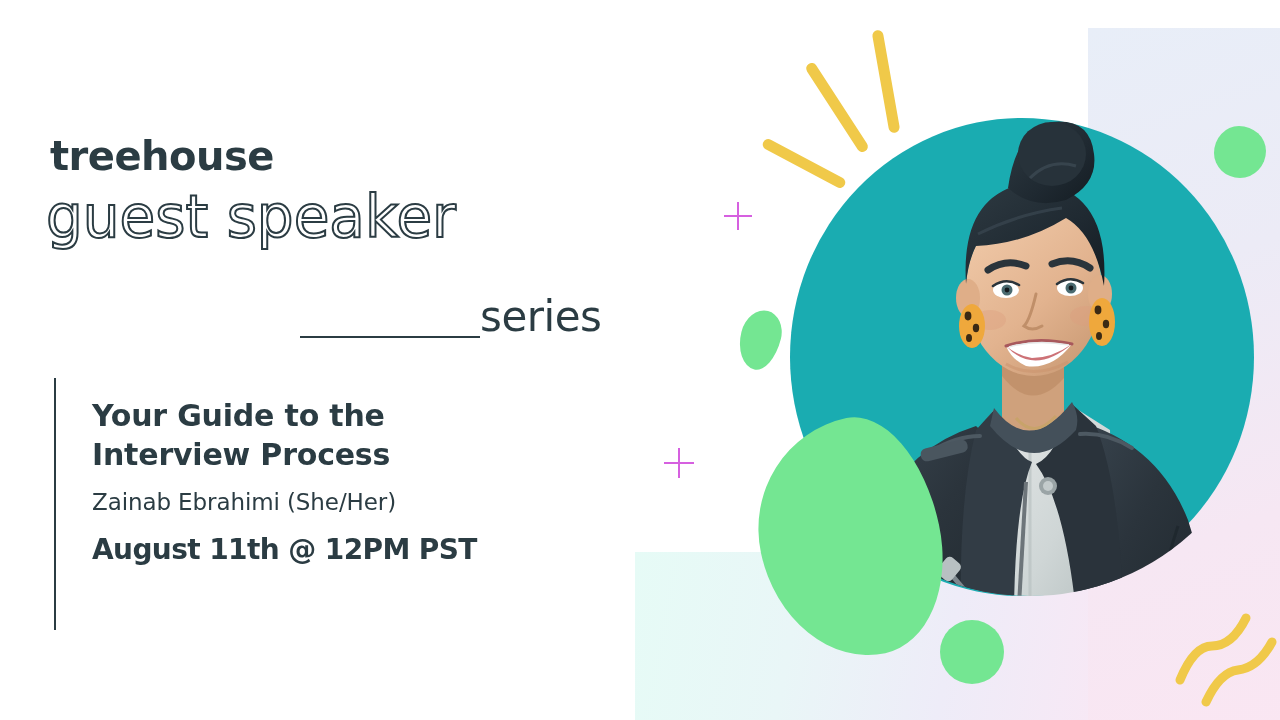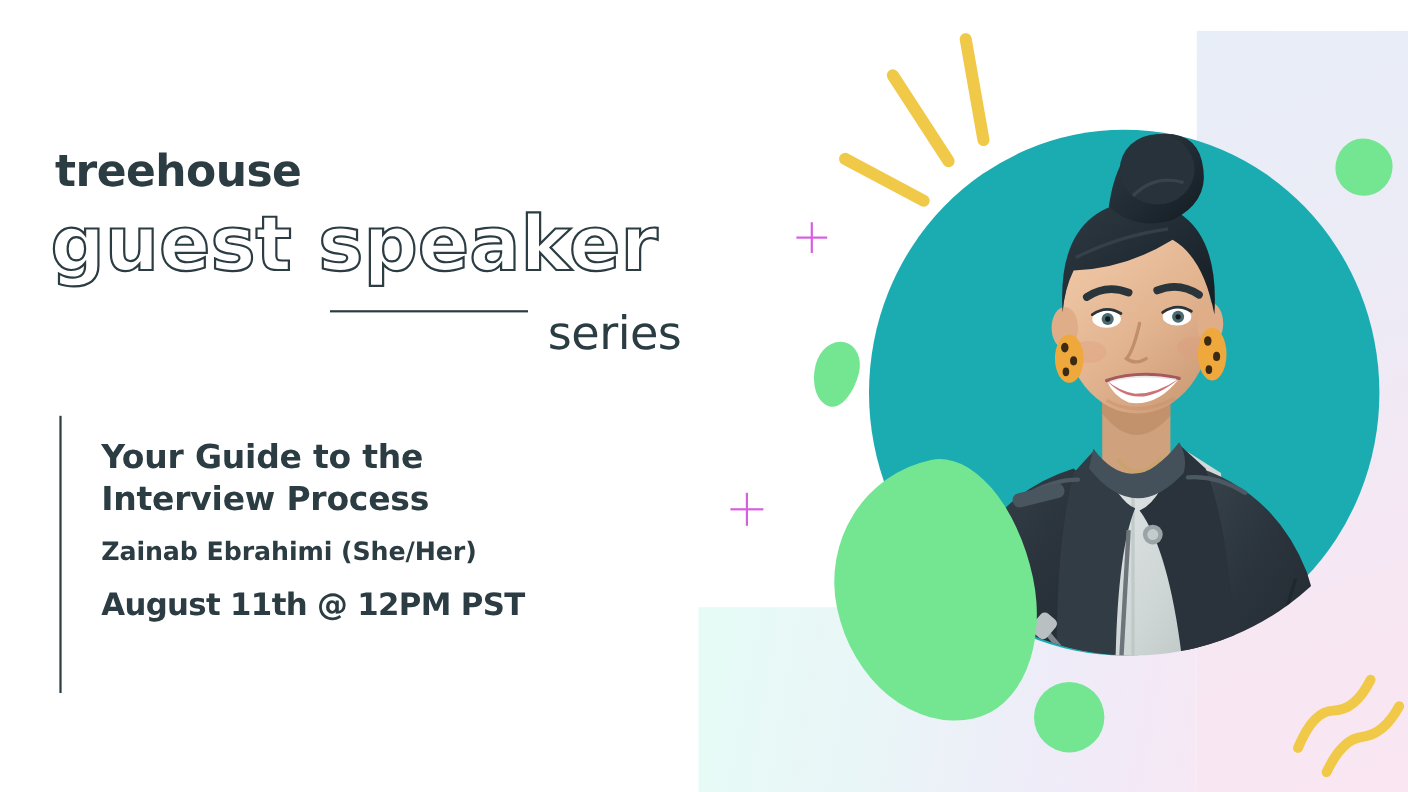--- a/index.html
+++ b/index.html
@@ -141,38 +141,37 @@
     font-weight: 600;
     letter-spacing: -0.5px;
     color: #2B3C43;
     line-height: 1;
   }
 
   #headline-outline {
     position: absolute;
     left: 46px;
     top: 160px;
-    font-size: 69px;
-    font-weight: 700;
+    font-size: 58px;
+    font-weight: 400;
     letter-spacing: 0px;
     line-height: 1;
     color: transparent;
     -webkit-text-stroke: 2px #2B3C43;
     white-space: nowrap;
   }
 
   #series-row {
     position: absolute;
     left: 300px;
     top: 254px;
     width: 330px;
     height: 56px;
     display: flex;
-    align-items: flex-start;
-    gap: 18px;
+    align-items: flex-end;
   }
   #series-rule {
     flex: 0 0 180px;
     height: 2px;
     background: #2B3C43;
   }
   #series-word {
     font-size: 42px;
     font-weight: 500;
     color: #2B3C43;
@@ -199,21 +198,21 @@
     font-size: 30px;
     font-weight: 700;
     color: #2B3C43;
     line-height: 1.3;
     letter-spacing: -0.2px;
     margin: 0 0 12px 0;
     white-space: pre-line;
   }
   .speaker-line {
     font-size: 23px;
-    font-weight: 700;
+    font-weight: 400;
     color: #2B3C43;
     line-height: 1.42;
     letter-spacing: -0.1px;
   }
   #datetime {
     margin-top: 16px;
     font-size: 28px;
     font-weight: 700;
     color: #2B3C43;
     letter-spacing: -0.6px;

